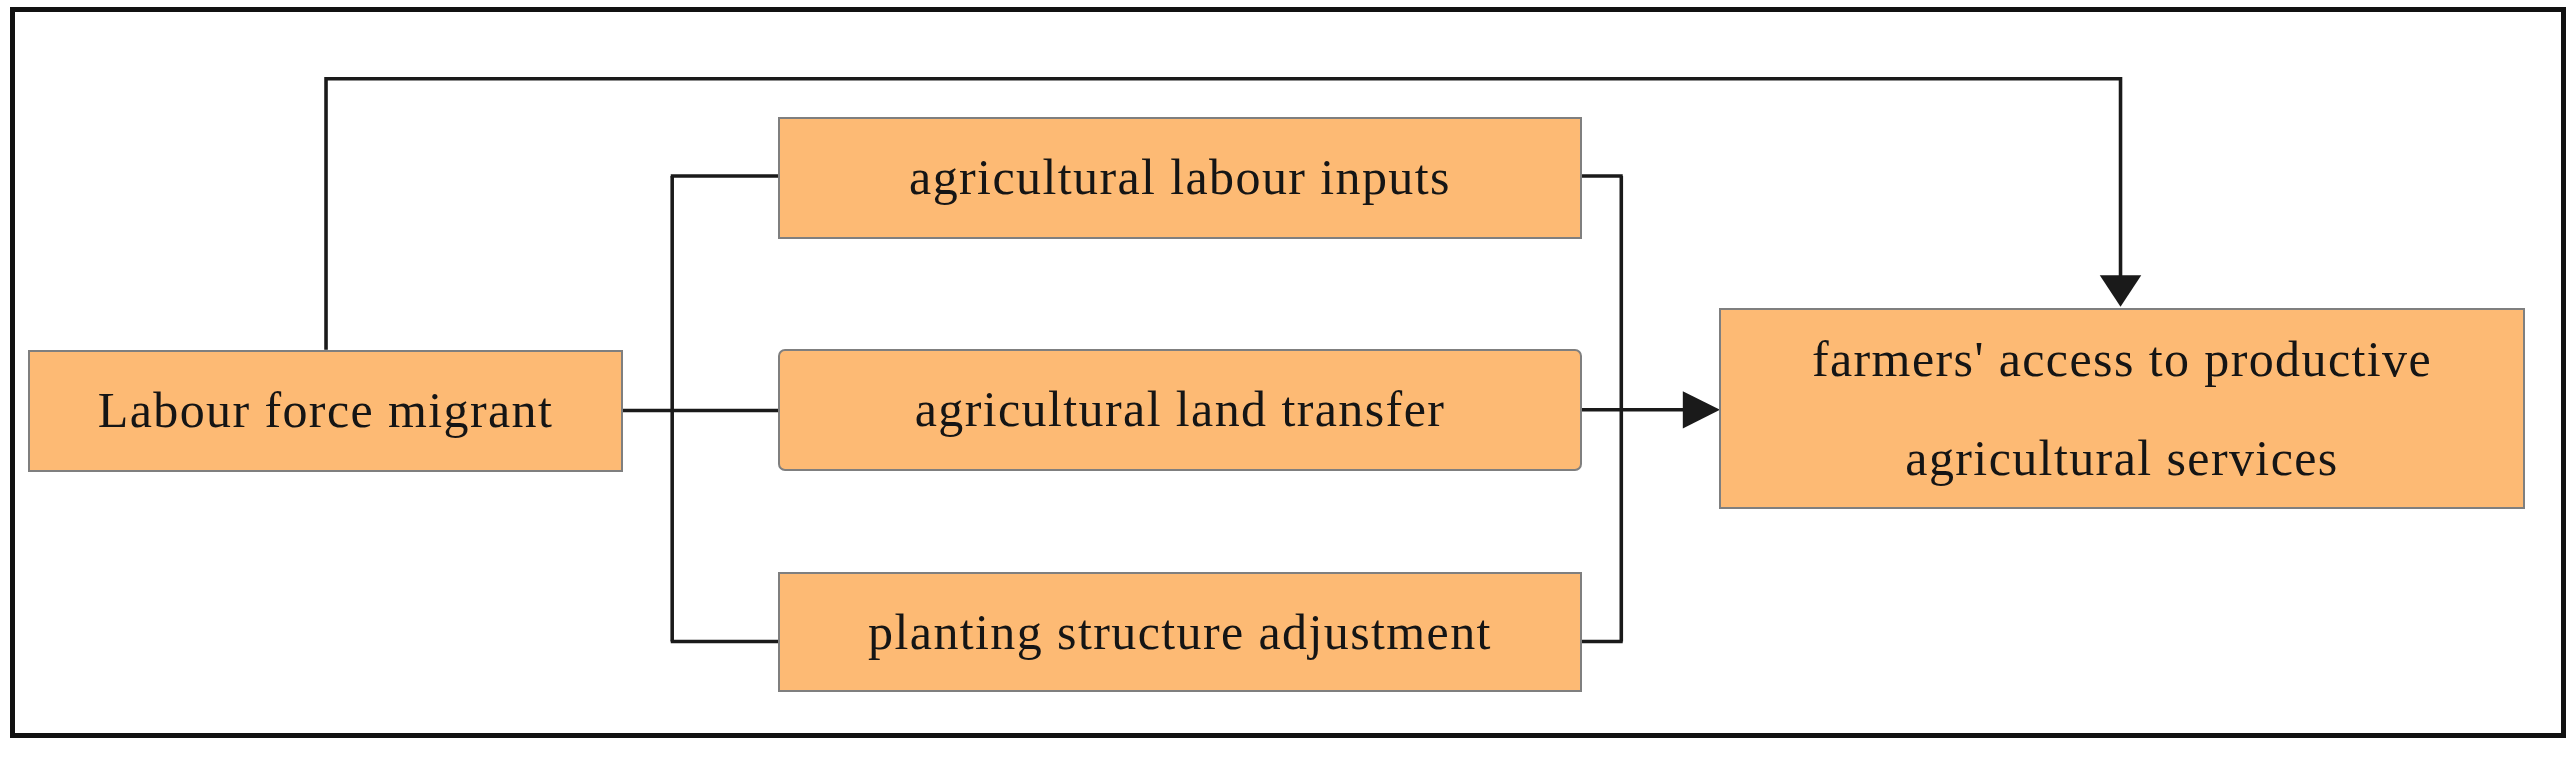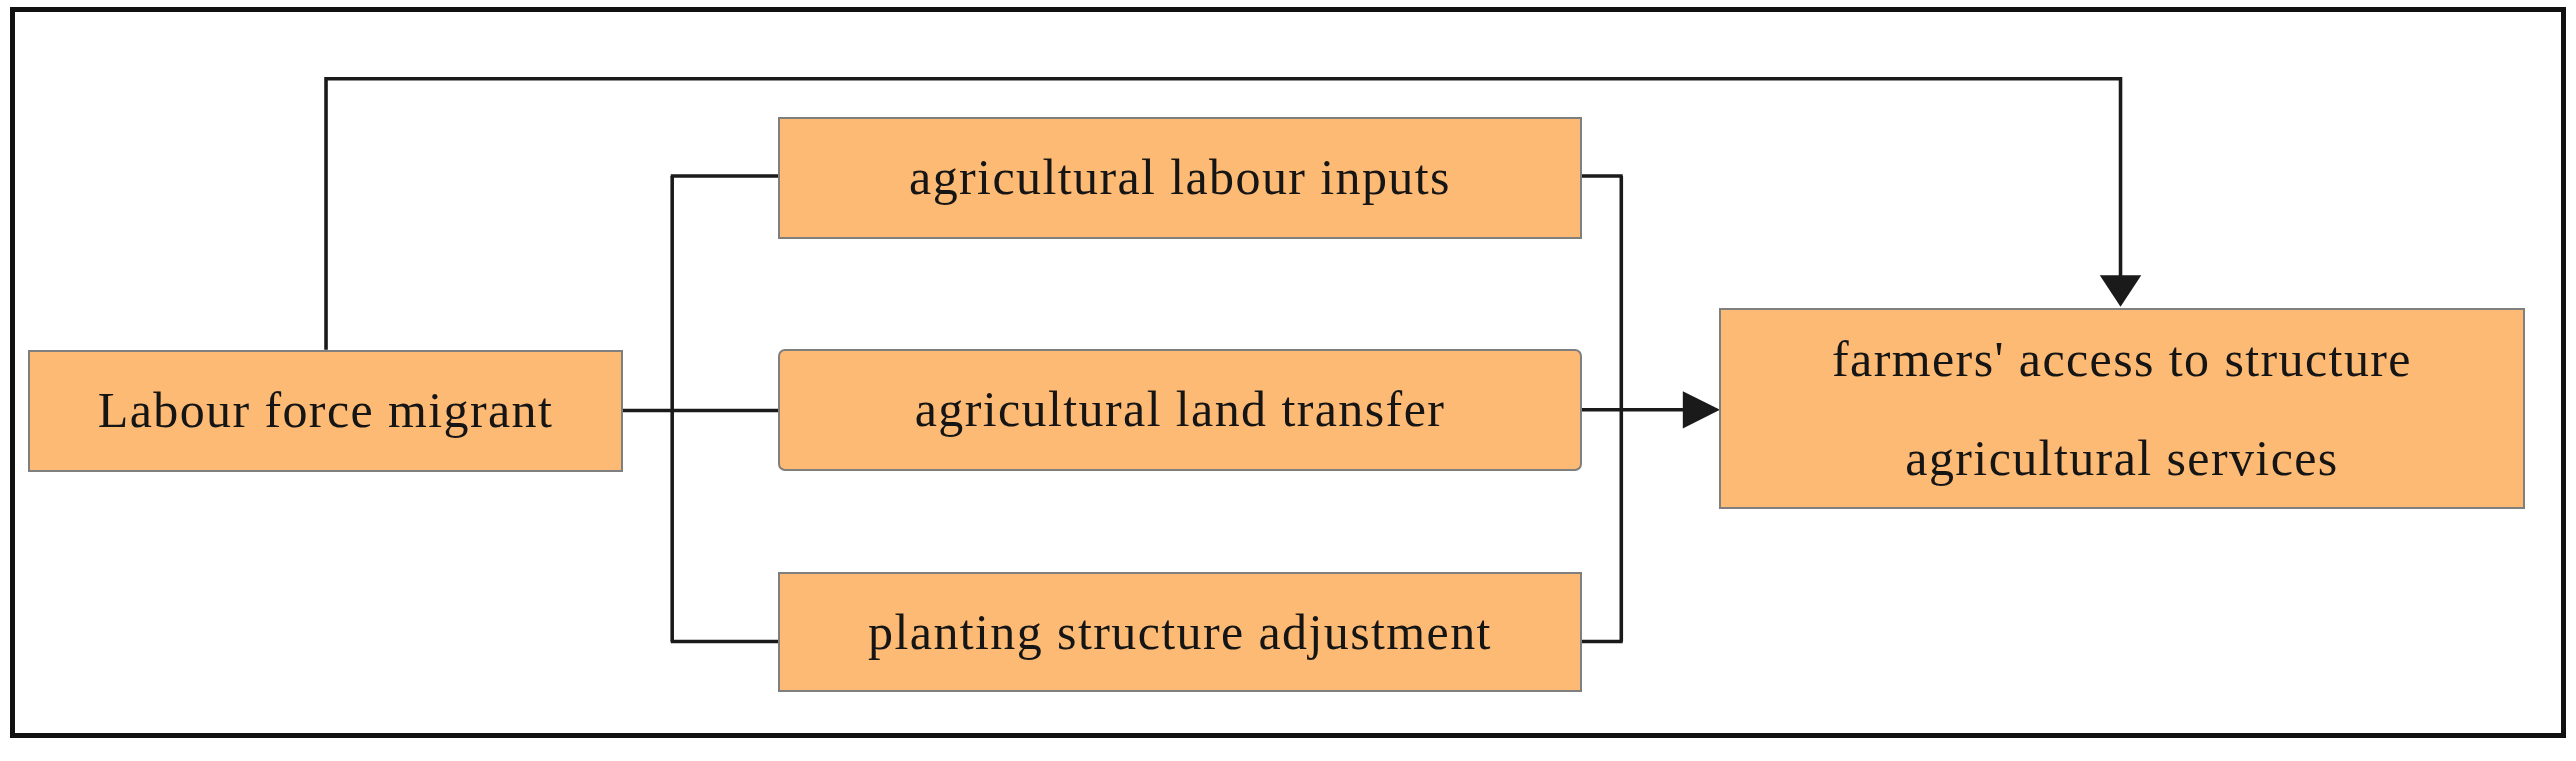--- a/index.html
+++ b/index.html
@@ -91,18 +91,18 @@
 
   <div class="node node-labour">Labour force migrant</div>
 
   <div class="node node-mid node-inputs">agricultural labour inputs</div>
 
   <div class="node node-mid node-transfer">agricultural land transfer</div>
 
   <div class="node node-mid node-planting">planting structure adjustment</div>
 
   <div class="node node-access">
-    <span>farmers' access to structure</span>
+    <span>farmers' access to productive</span>
     <span>agricultural services</span>
   </div>
 
 </div>
 
 
 </body></html>

